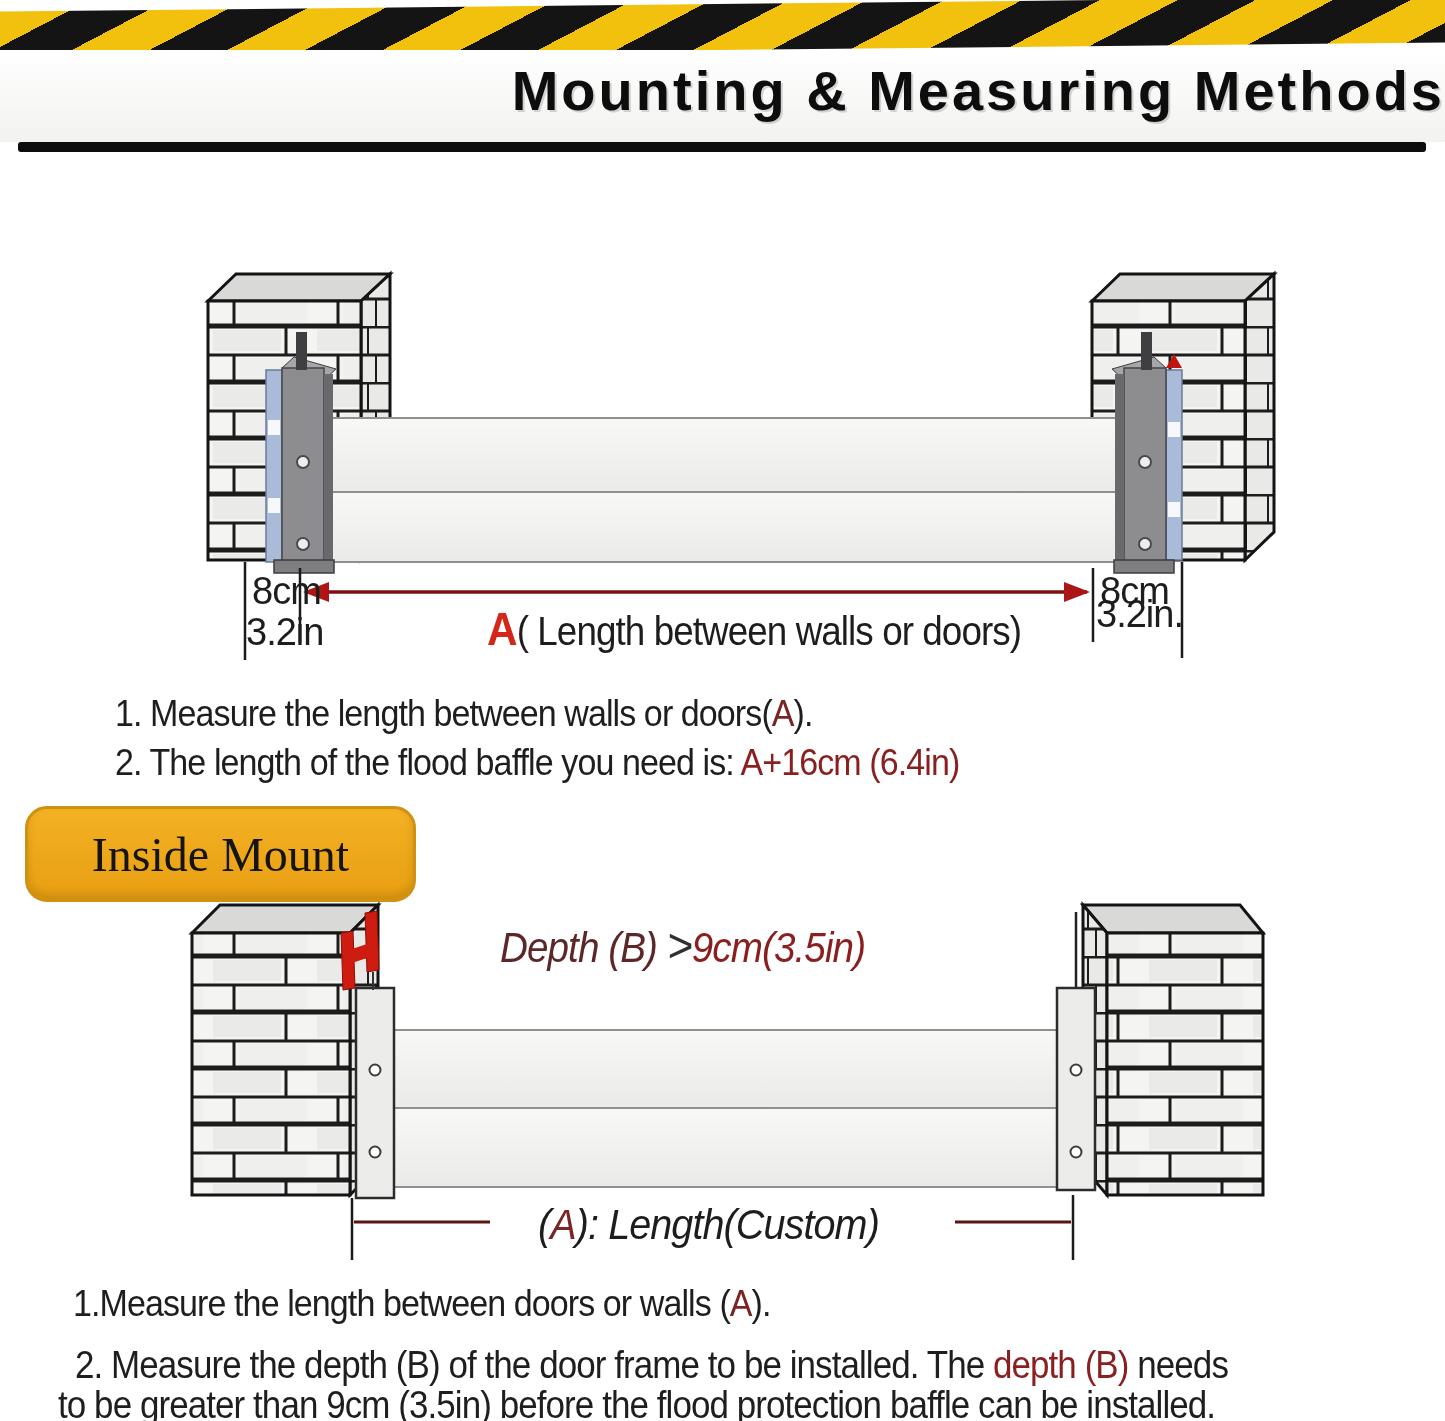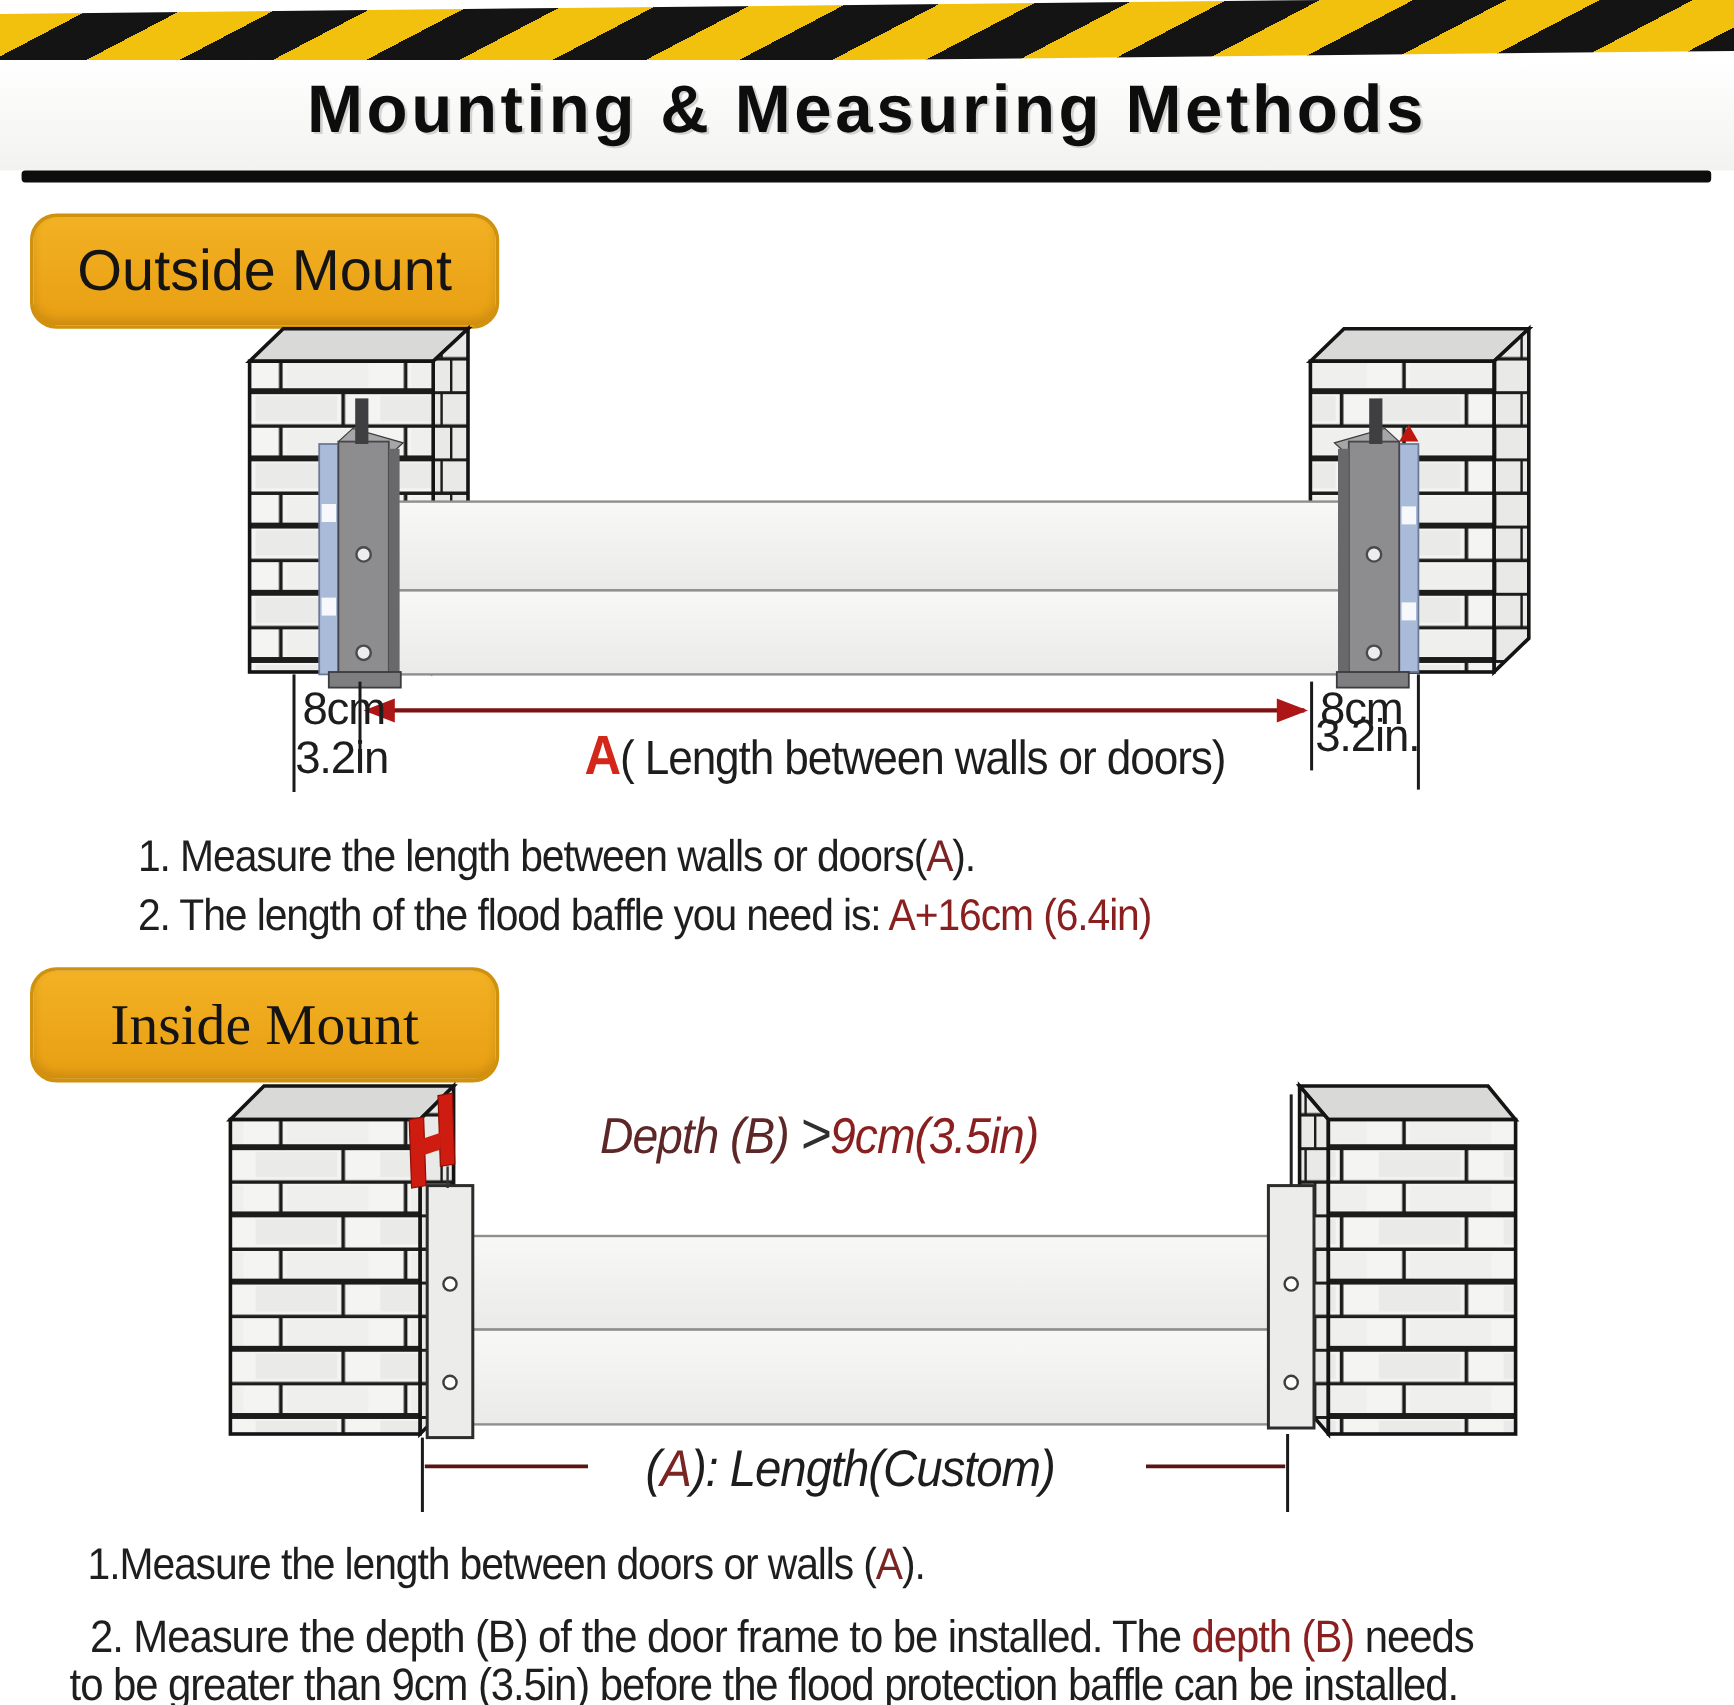--- a/index.html
+++ b/index.html
@@ -5,21 +5,21 @@
   html,body{margin:0;padding:0;background:#ffffff;}
   #stage{position:relative;width:1445px;height:1421px;background:#ffffff;overflow:hidden;
          font-family:"Liberation Sans","DejaVu Sans",sans-serif;color:#1e1e1e;}
   .abs{position:absolute;}
   
   #hazard{top:4px;left:-10px;width:1465px;height:46px;
     background:repeating-linear-gradient(153deg,#f2c10d 0 36px,#141414 36px 72px);
     transform:rotate(-0.6deg);}
   #titlezone{top:50px;left:0;width:1445px;height:92px;
     background:linear-gradient(#ffffff,#f2f2f0);}
-  #pagetitle{top:58px;left:0;width:1445px;text-align:center;
+  #pagetitle{top:58px;left:0;width:1445px;text-align:right;
     font-size:56px;font-weight:700;letter-spacing:3px;color:#0d0d0d;
     text-shadow:2px 2px 0 rgba(140,140,140,.35);white-space:nowrap;}
   #titlebar{top:142px;left:18px;width:1408px;height:10px;background:#0d0d0d;border-radius:3px;}
   
   .badge{width:385px;height:90px;border-radius:22px;
     background:linear-gradient(#f3b124,#e89e12);border:3px solid #d0910f;
     box-shadow:inset 0 -5px 8px rgba(0,0,0,.12);
     display:flex;align-items:center;justify-content:center;
     font-size:48px;color:#141414;white-space:nowrap;}
   #badge-outside{top:178px;left:25px;}
@@ -43,23 +43,20 @@
 </head>
 <body>
 
 <div id="stage">
 
   <div id="hazard" class="abs"></div>
   <div id="titlezone" class="abs"></div>
   <div id="pagetitle" class="abs">Mounting &amp; Measuring Methods</div>
   <div id="titlebar" class="abs"></div>
 
-  <div id="badge-outside" class="badge abs">
-    <span>Outside Mount</span>
-  </div>
 
   <div id="diag1" class="diagram abs">
     <svg width="1445" height="410" viewBox="0 0 1445 410">
       <defs>
         <pattern id="brickA" width="104" height="56" patternUnits="userSpaceOnUse">
           <rect width="104" height="56" fill="#f4f4f2"></rect>
           <rect x="5" y="4" width="68" height="21" fill="#eaeae8"></rect>
           <rect x="31" y="32" width="68" height="21" fill="#efefed"></rect>
           <path d="M0 1 H104 M0 29 H104 M0 55 H104" stroke="#1c1c1c" stroke-width="3" fill="none"></path>
           <path d="M78 0 V28 M26 28 V56" stroke="#1c1c1c" stroke-width="3" fill="none"></path>

